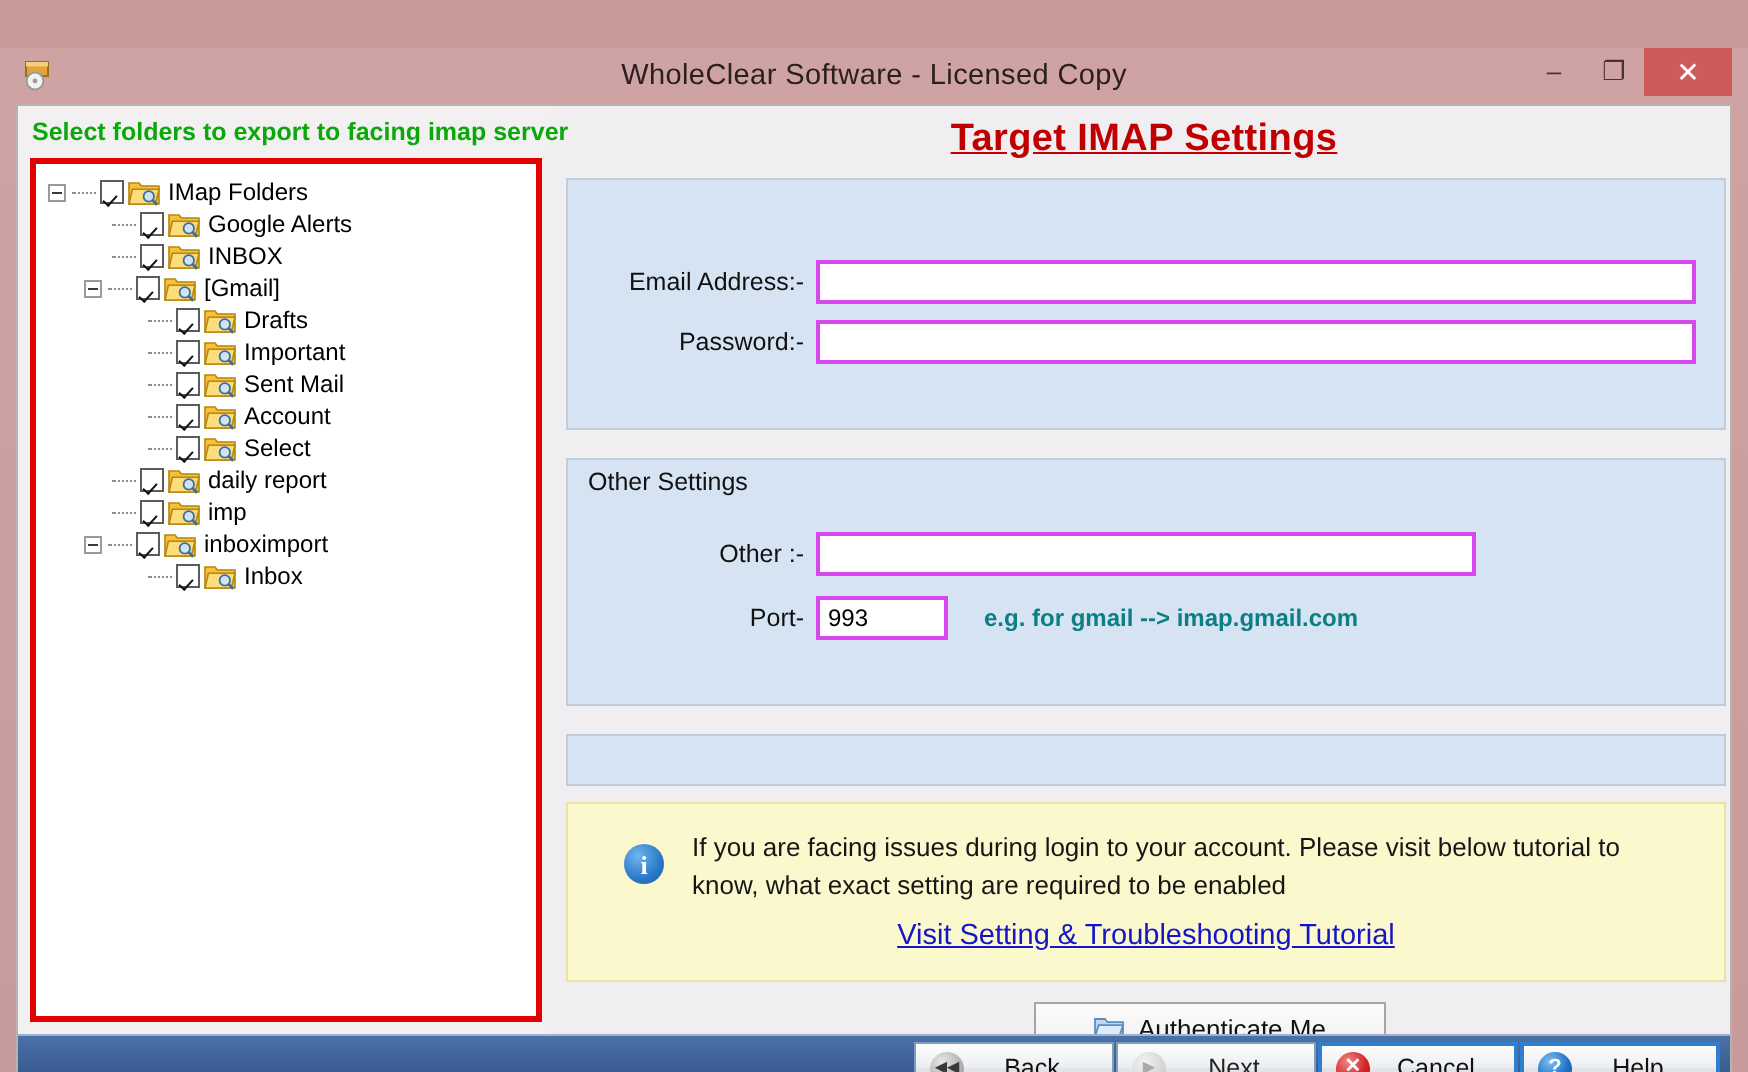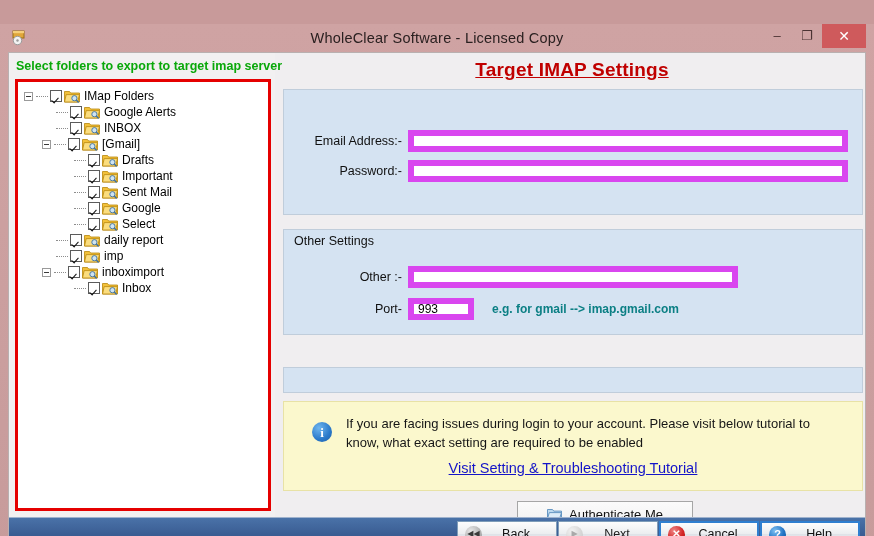--- a/index.html
+++ b/index.html
@@ -145,32 +145,32 @@
   .group {
     position: absolute;
     background: #d5e3f2;
     border: 1px solid #c0cddb;
   }
   .group-title {
     position: absolute; left: 10px; top: 4px;
     font-size: 12.5px; color: #111;
   }
   #grp-account { left: 6px; top: 36px; width: 580px; height: 126px; }
-  #grp-other   { left: 6px; top: 176px; width: 580px; height: 106px; }
+  #grp-other   { left: 6px; top: 176px; width: 580px; height: 124px; }
   #grp-strip   { left: 6px; top: 314px; width: 580px; height: 26px; }
 
   .frow { position: absolute; display: flex; align-items: center; }
   .flabel {
     font-size: 12.5px; color: #111;
     text-align: right;
     white-space: nowrap;
   }
   .finput {
     background: #fff;
-    border: 6px solid #d946ef;
+    border: 2px solid #d946ef;
     height: 22px;
     font-size: 12px;
     font-family: "Liberation Sans", sans-serif;
     padding: 0 4px;
     color: #000;
     outline: none;
   }
   #email-row { left: 10px; top: 40px; }
   #email-row .flabel { width: 108px; }
   #email-input { width: 440px; margin-left: 6px; }
@@ -288,21 +288,21 @@
     <div class="winbtns">
       <div class="winbtn">–</div>
       <div class="winbtn">❐</div>
       <div class="winbtn close">✕</div>
     </div>
   </div>
 
   <div id="client">
 
     <div id="left-panel">
-      <div id="left-header">Select folders to export to target imap server</div>
+      <div id="left-header">Select folders to export to facing imap server</div>
       <div id="tree-box">
         <div id="tree">
             <div class="tnode">
               <span class="pad" style="width: 0px;"></span>
               <span class="expander"></span>
               <span class="dots"></span>
               <span class="cbox"></span>
               <span class="folder"><svg viewBox="0 0 16 13" width="16" height="13">
                   <path d="M0.5 1.5h5l1.2 1.5h8.8v9H0.5z" fill="#f3c13a" stroke="#b8860b" stroke-width="0.8"></path>
                   <path d="M2.2 4.6h13.3l-1.8 7.4H0.5z" fill="#fbdd7e" stroke="#b8860b" stroke-width="0.8"></path>
@@ -387,21 +387,21 @@
             <div class="tnode">
               <span class="pad" style="width: 36px;"></span>
               <span class="dots" style="margin-left: 14px;"></span>
               <span class="cbox"></span>
               <span class="folder"><svg viewBox="0 0 16 13" width="16" height="13">
                   <path d="M0.5 1.5h5l1.2 1.5h8.8v9H0.5z" fill="#f3c13a" stroke="#b8860b" stroke-width="0.8"></path>
                   <path d="M2.2 4.6h13.3l-1.8 7.4H0.5z" fill="#fbdd7e" stroke="#b8860b" stroke-width="0.8"></path>
                   <circle cx="10.4" cy="8.2" r="2.6" fill="#cfe4f2" stroke="#3d6f9e" stroke-width="0.9"></circle>
                   <line x1="12.3" y1="10.1" x2="14.6" y2="12.4" stroke="#3d6f9e" stroke-width="1.4"></line>
                 </svg></span>
-              <span class="tlabel">Google</span>
+              <span class="tlabel">Account</span>
             </div>
             <div class="tnode">
               <span class="pad" style="width: 36px;"></span>
               <span class="dots" style="margin-left: 14px;"></span>
               <span class="cbox"></span>
               <span class="folder"><svg viewBox="0 0 16 13" width="16" height="13">
                   <path d="M0.5 1.5h5l1.2 1.5h8.8v9H0.5z" fill="#f3c13a" stroke="#b8860b" stroke-width="0.8"></path>
                   <path d="M2.2 4.6h13.3l-1.8 7.4H0.5z" fill="#fbdd7e" stroke="#b8860b" stroke-width="0.8"></path>
                   <circle cx="10.4" cy="8.2" r="2.6" fill="#cfe4f2" stroke="#3d6f9e" stroke-width="0.9"></circle>
                   <line x1="12.3" y1="10.1" x2="14.6" y2="12.4" stroke="#3d6f9e" stroke-width="1.4"></line>

